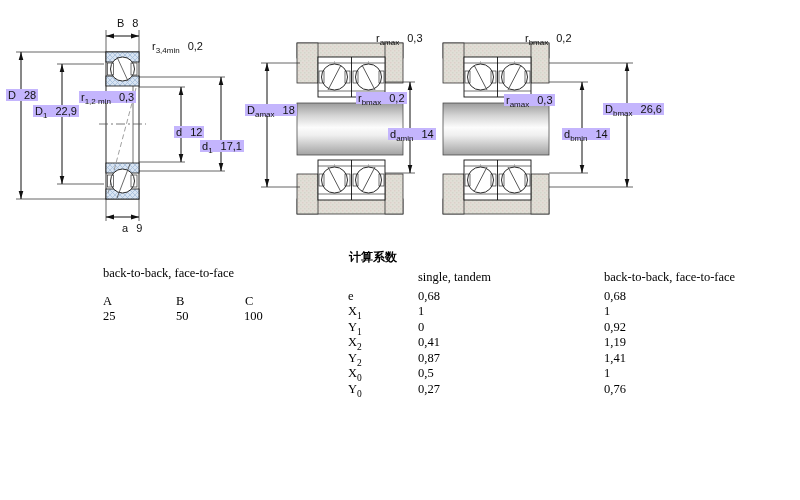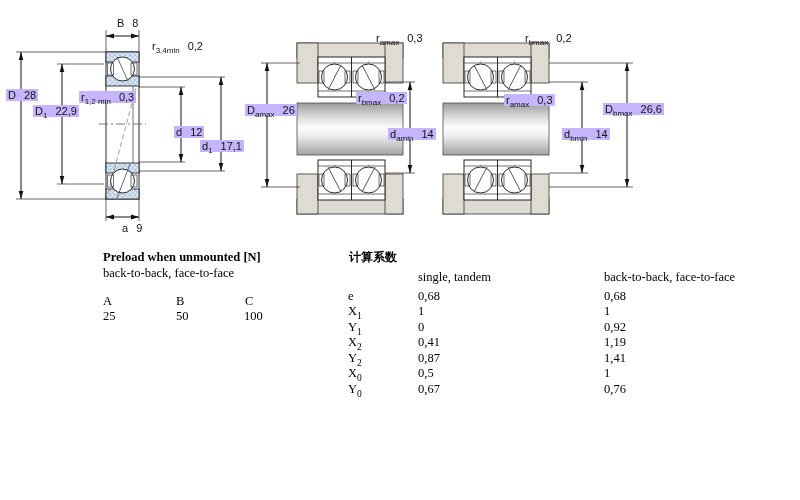--- a/index.html
+++ b/index.html
@@ -228,30 +228,29 @@
 <span class="lbl" style="left:107px;top:17px"><span>B</span><sub></sub><span class="v">8</span></span>
 <span class="lbl" style="left:142px;top:40px"><span>r</span><sub>3,4min</sub><span class="v">0,2</span></span>
 <span class="lbl wbg" style="left:6px;top:89px"><span>D</span><sub></sub><span class="v">28</span></span>
 <span class="lbl wbg" style="left:79px;top:91px"><span>r</span><sub>1,2 min</sub><span class="v">0,3</span></span>
 <span class="lbl wbg" style="left:33px;top:105px"><span>D</span><sub>1</sub><span class="v">22,9</span></span>
 <span class="lbl wbg" style="left:174px;top:126px"><span>d</span><sub></sub><span class="v">12</span></span>
 <span class="lbl wbg" style="left:200px;top:140px"><span>d</span><sub>1</sub><span class="v">17,1</span></span>
 <span class="lbl" style="left:112px;top:222px"><span>a</span><sub></sub><span class="v">9</span></span>
 
 <span class="lbl" style="left:366px;top:32px"><span>r</span><sub>amax</sub><span class="v">0,3</span></span>
-<span class="lbl wbg" style="left:245px;top:104px"><span>D</span><sub>amax</sub><span class="v">26</span></span>
+<span class="lbl wbg" style="left:245px;top:104px"><span>D</span><sub>amax</sub><span class="v">18</span></span>
 <span class="lbl wbg" style="left:356px;top:92px"><span>r</span><sub>bmax</sub><span class="v">0,2</span></span>
 <span class="lbl wbg" style="left:388px;top:128px"><span>d</span><sub>amin</sub><span class="v">14</span></span>
 
 <span class="lbl" style="left:515px;top:32px"><span>r</span><sub>bmax</sub><span class="v">0,2</span></span>
 <span class="lbl wbg" style="left:504px;top:94px"><span>r</span><sub>amax</sub><span class="v">0,3</span></span>
 <span class="lbl wbg" style="left:603px;top:103px"><span>D</span><sub>bmax</sub><span class="v">26,6</span></span>
 <span class="lbl wbg" style="left:562px;top:128px"><span>d</span><sub>bmin</sub><span class="v">14</span></span>
 
-<span class="ser bold" style="left:103px;top:250px">Preload when unmounted [N]</span>
 <span class="ser" style="left:103px;top:266px">back-to-back, face-to-face</span>
 <span class="ser" style="left:103px;top:294px">A</span>
 <span class="ser" style="left:176px;top:294px">B</span>
 <span class="ser" style="left:245px;top:294px">C</span>
 <span class="ser" style="left:103px;top:309px">25</span>
 <span class="ser" style="left:176px;top:309px">50</span>
 <span class="ser" style="left:244px;top:309px">100</span>
 
 <span class="ser bold" style="left:349px;top:250px;font-size:12px">计算系数</span>
 <span class="ser" style="left:418px;top:270px">single, tandem</span>
@@ -275,16 +274,16 @@
 
 <span class="ser" style="left:348px;top:351px"><span>Y</span><sub>2</sub></span>
 <span class="ser" style="left:418px;top:351px">0,87</span>
 <span class="ser" style="left:604px;top:351px">1,41</span>
 
 <span class="ser" style="left:348px;top:366px"><span>X</span><sub>0</sub></span>
 <span class="ser" style="left:418px;top:366px">0,5</span>
 <span class="ser" style="left:604px;top:366px">1</span>
 
 <span class="ser" style="left:348px;top:382px"><span>Y</span><sub>0</sub></span>
-<span class="ser" style="left:418px;top:382px">0,67</span>
+<span class="ser" style="left:418px;top:382px">0,27</span>
 <span class="ser" style="left:604px;top:382px">0,76</span>
 
 </div>
 
 </body></html>

